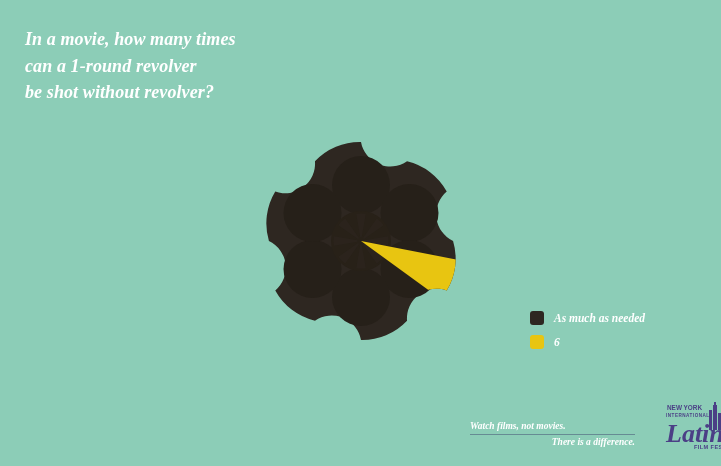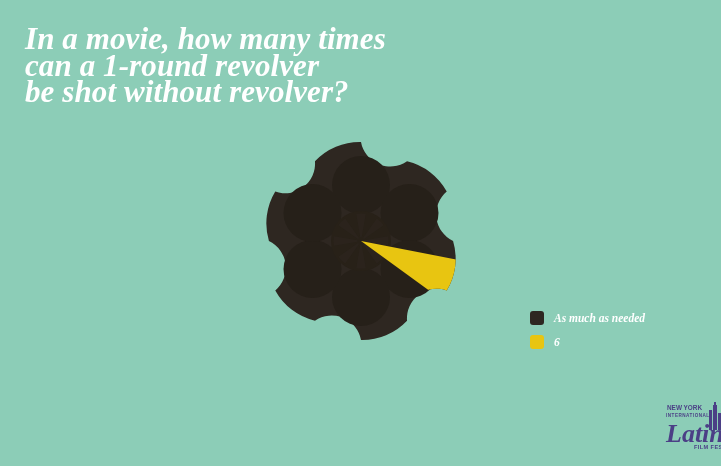--- a/index.html
+++ b/index.html
@@ -23,21 +23,21 @@
   
   .headline {
     position: absolute;
     left: 25px;
     top: 26px;
     width: 420px;
     color: #ffffff;
     font-family: "Liberation Serif", serif;
     font-weight: bold;
     font-style: italic;
-    font-size: 31px;
+    font-size: 18px;
     line-height: 26.5px;
     letter-spacing: 0.1px;
   }
   .headline-line { display: block; white-space: pre; }
 
   
   .chart-wrap {
     position: absolute;
     left: 258px;
     top: 138px;
@@ -209,20 +209,25 @@
       <span class="legend-swatch" style="background:#2e2721"></span>
       <span class="legend-label">As much as needed</span>
     </div>
     <div class="legend-row">
       <span class="legend-swatch" style="background:#e8c511"></span>
       <span class="legend-label">6</span>
     </div>
   </div>
 
   <div class="footer">
+    <div class="tagline">
+      <span class="tagline-line1">Watch films, not movies.</span>
+      <div class="tagline-rule"></div>
+      <span class="tagline-line2">There is a difference.</span>
+    </div>
 
     <div class="logo">
       <svg width="66" height="50" viewBox="0 0 66 50">
 
         <g fill="#4b3f86">
           <rect x="44" y="8" width="3" height="20"></rect>
           <rect x="48" y="3" width="4" height="25"></rect>
           <rect x="49" y="0" width="2" height="4"></rect>
           <rect x="53" y="11" width="3" height="17"></rect>
           <rect x="57" y="6" width="4" height="22"></rect>

